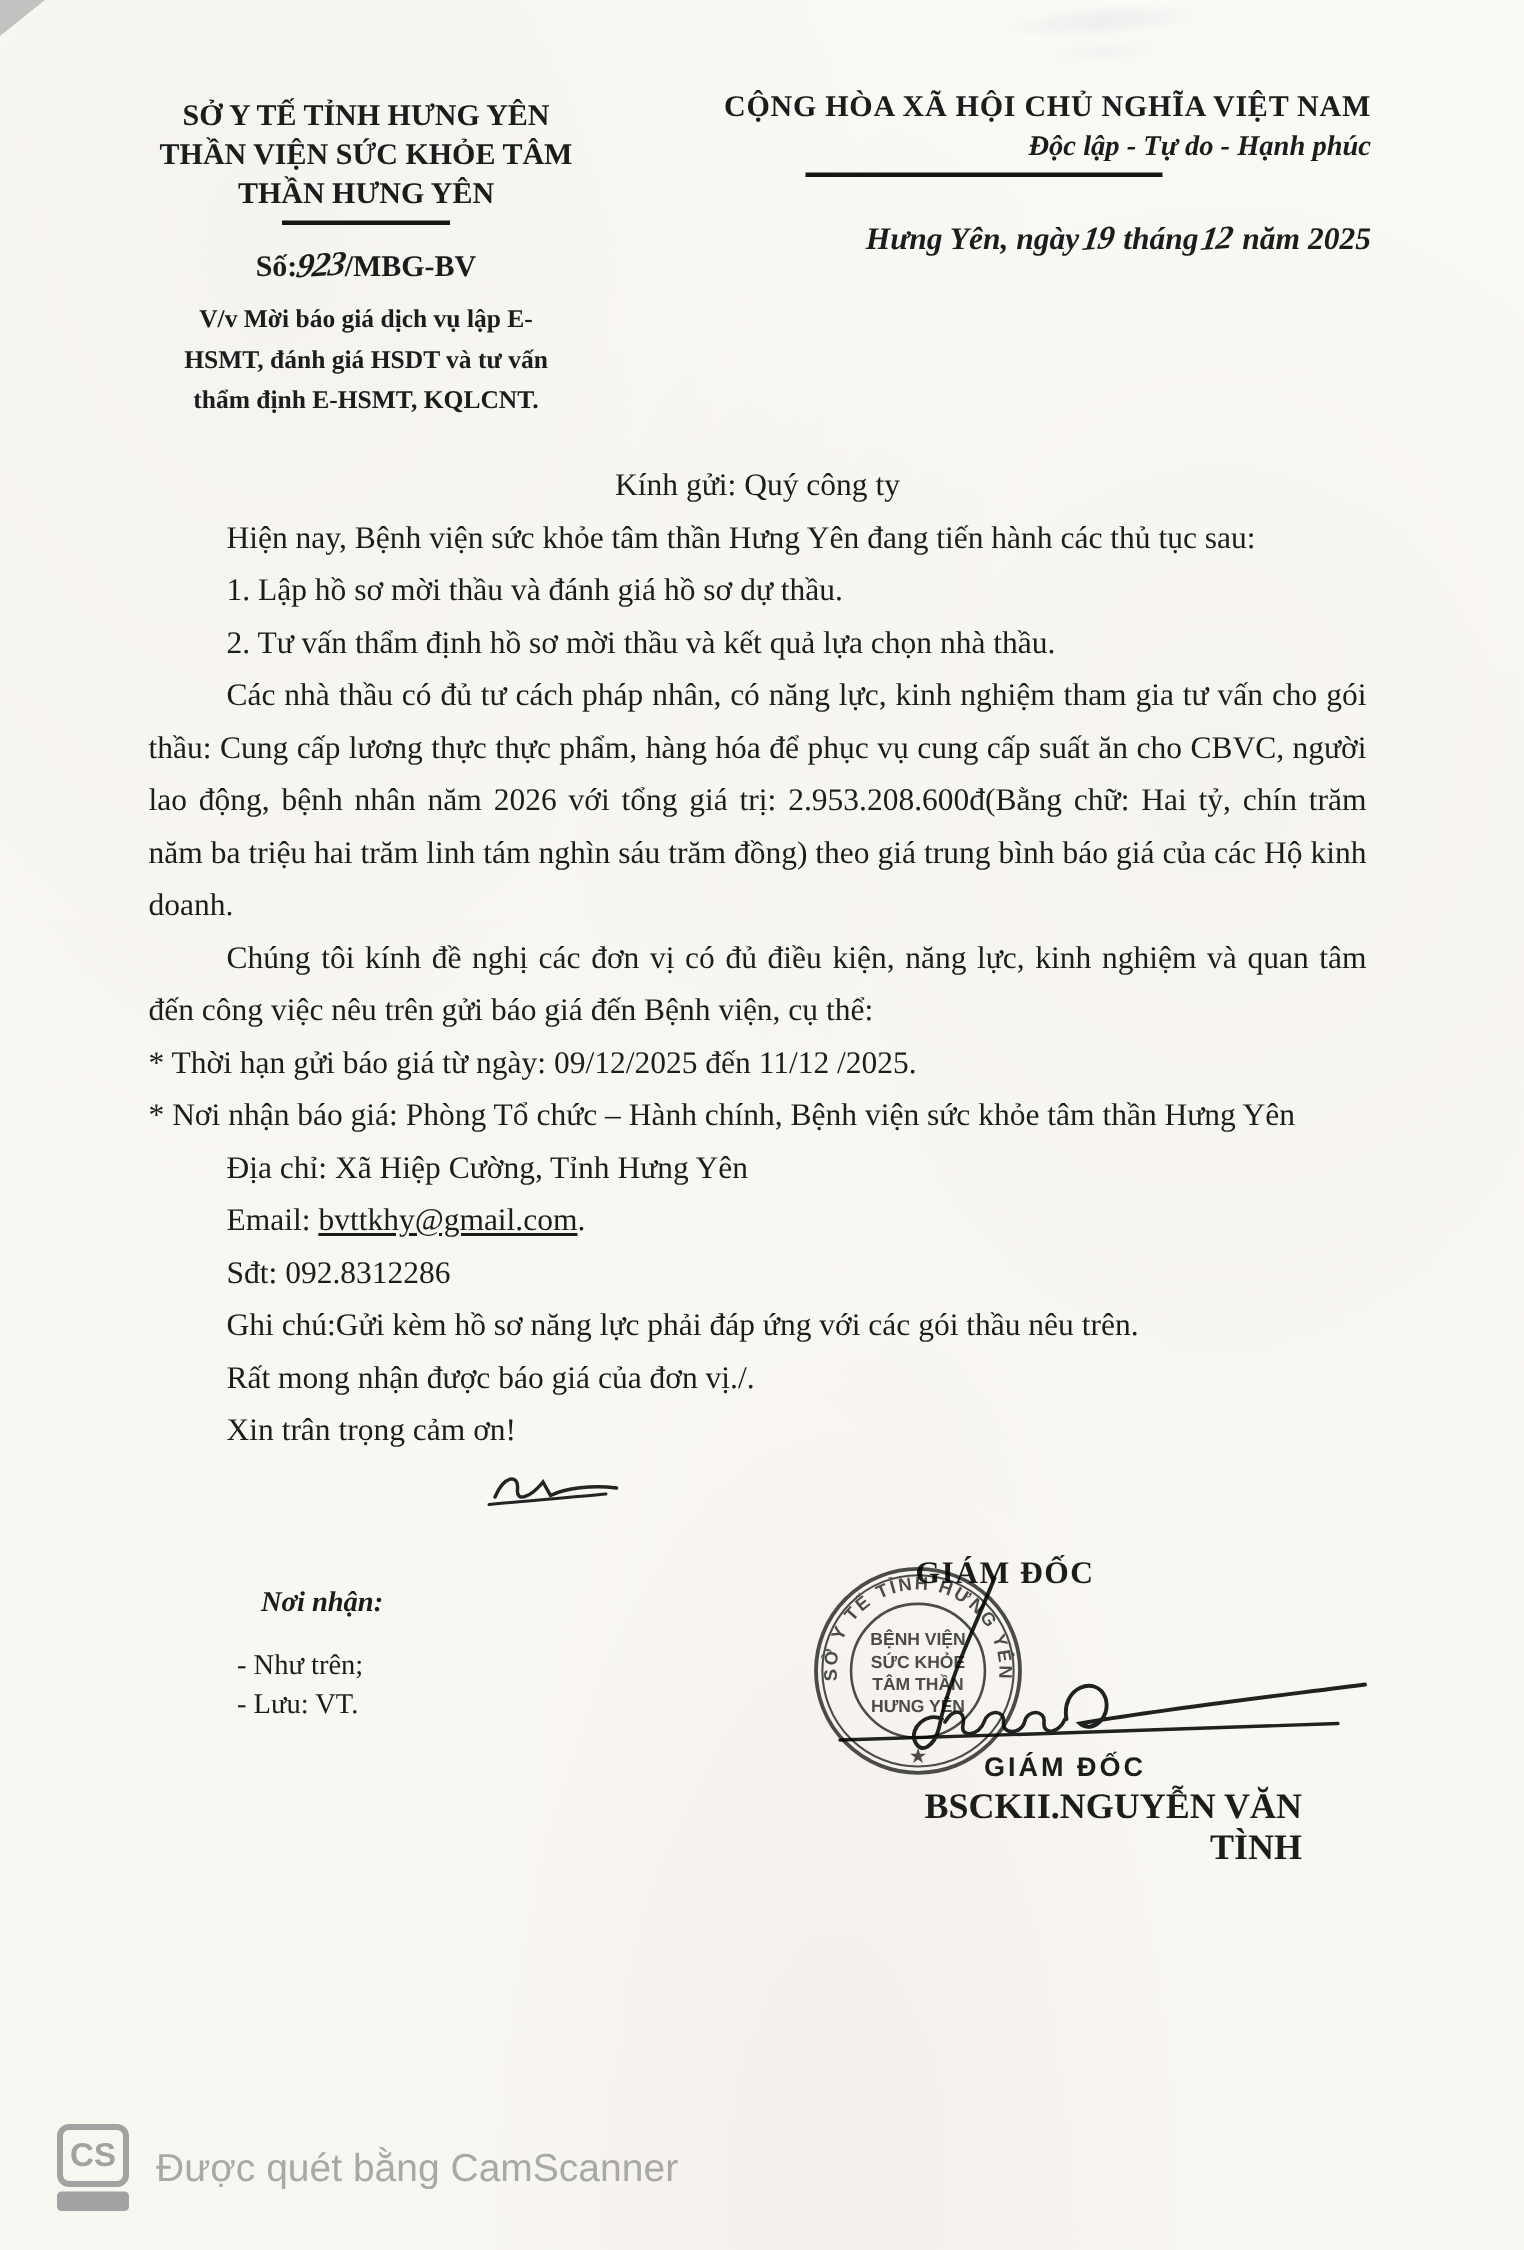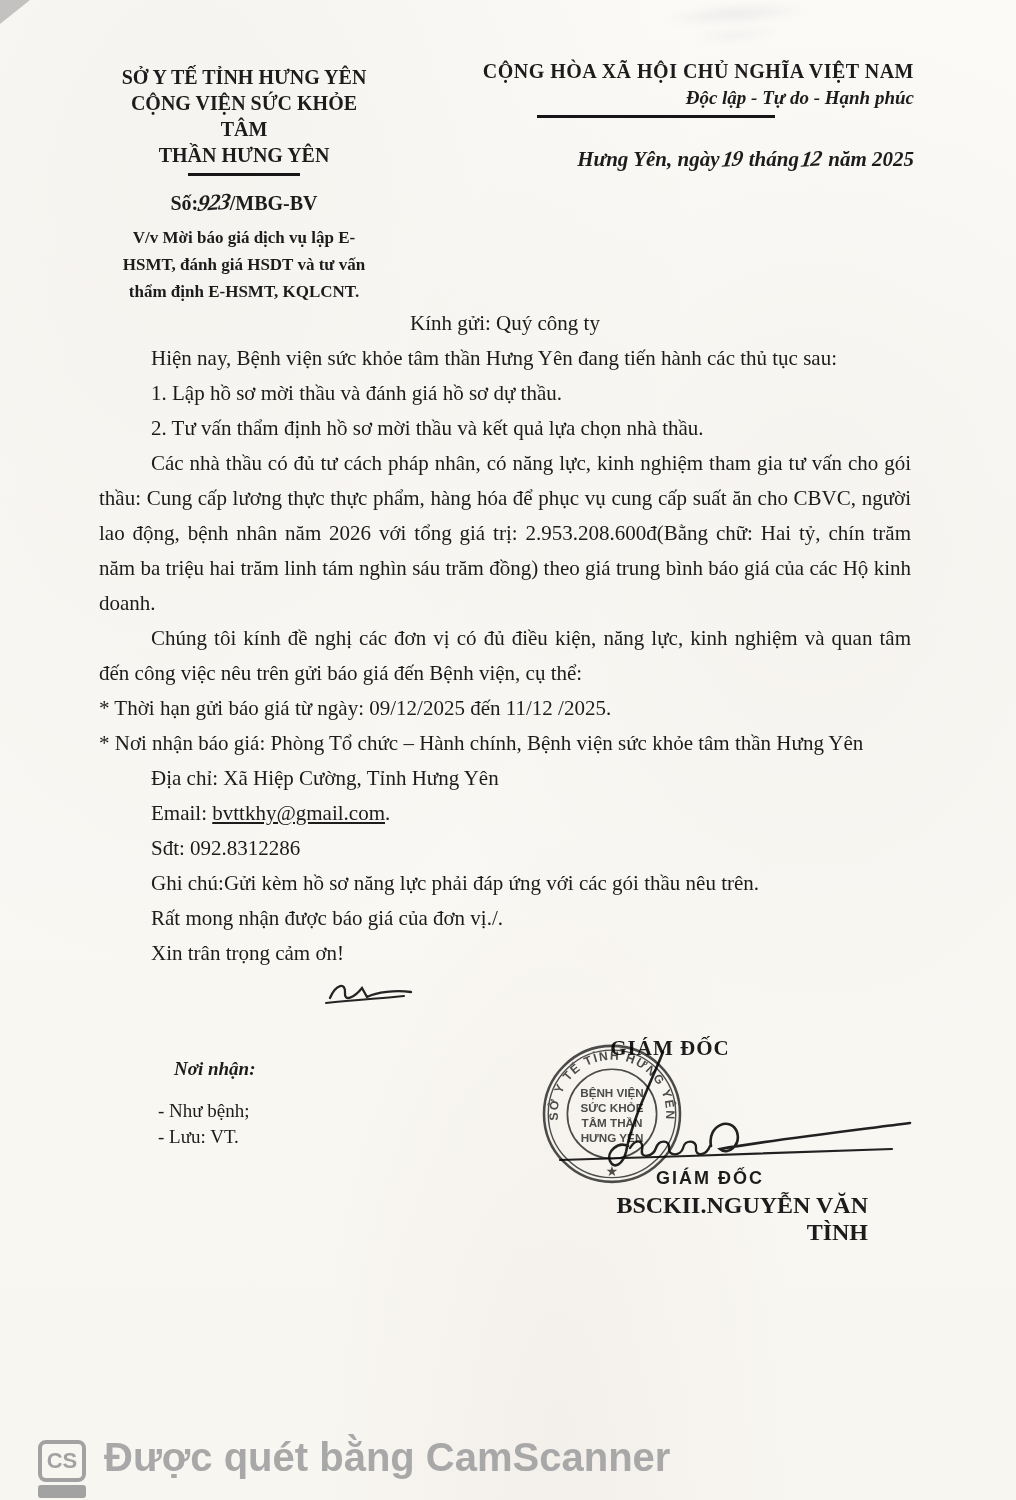--- a/index.html
+++ b/index.html
@@ -87,40 +87,40 @@
   .scribble-svg{position:absolute;left:322px;top:972px;z-index:3;}
 
   
   .watermark{
     position:absolute;left:38px;top:1416px;display:flex;align-items:center;gap:16px;
   }
   .cs-icon{width:50px;}
   .cs-box{
     width:40px;height:34px;border:4px solid #a2a2a2;border-radius:8px;
     display:flex;align-items:center;justify-content:center;
-    font-family:"Liberation Sans", sans-serif;font-weight:bold;font-size:22px;color:#a2a2a2;margin-top:24px;
+    font-family:"Liberation Sans", sans-serif;font-weight:bold;font-size:22px;color:#a2a2a2;
   }
   .cs-base{width:48px;height:13px;background:#a2a2a2;border-radius:3px;margin-top:3px;}
   .wm-text{
-    font-family:"Liberation Sans", sans-serif;font-size:40px;color:#a8a8a8;font-weight:700;
+    font-family:"Liberation Sans", sans-serif;font-size:26px;color:#a8a8a8;font-weight:400;
     letter-spacing:0;
   }
 </style>
 </head>
 <body>
 
 <div class="page">
 
   <div class="corner-mark"></div>
   <div class="smudge s1"></div>
   <div class="smudge s2"></div>
 
   <div class="hdr-left">
     <div>SỞ Y TẾ TỈNH HƯNG YÊN</div>
-    <div>CỘNG VIỆN SỨC KHỎE TÂM</div>
+    <div>THẦN VIỆN SỨC KHỎE TÂM</div>
     <div>THẦN HƯNG YÊN</div>
     <div class="rule"></div>
     <div class="ref-line">
       <span>Số:</span><span class="hand">923</span><span>/MBG-BV</span>
     </div>
     <div class="subject">
       <div>V/v Mời báo giá dịch vụ lập E-</div>
       <div>HSMT, đánh giá HSDT và tư vấn</div>
       <div>thẩm định E-HSMT, KQLCNT.</div>
     </div>
@@ -154,21 +154,21 @@
     <p class="ind">Xin trân trọng cảm ơn!</p>
   </div>
 
   <svg class="scribble-svg" width="110" height="40" viewBox="0 0 110 40">
     <path d="M8,26 c6,-14 16,-16 15,-5 c-1,9 9,5 17,-5 l5,9 c10,-5 28,-7 44,-5" fill="none" stroke="#242424" stroke-width="2.3" stroke-linecap="round"></path>
     <path d="M4,31 c30,-3 58,-5 78,-7" fill="none" stroke="#242424" stroke-width="2" stroke-linecap="round"></path>
   </svg>
 
   <div class="recipients">
     <p class="title">Nơi nhận:</p>
-    <p>- Như bệnh;</p>
+    <p>- Như trên;</p>
     <p>- Lưu: VT.</p>
   </div>
 
   <div class="sig-title-top">GIÁM ĐỐC</div>
 
   <div class="stamp-wrap">
     <svg width="170" height="170" viewBox="0 0 160 160">
       <circle cx="80" cy="78" r="64" fill="none" stroke="#3a3a3a" stroke-width="2.4"></circle>
       <circle cx="80" cy="78" r="60" fill="none" stroke="#3a3a3a" stroke-width="1.3"></circle>
       <circle cx="80" cy="78" r="42" fill="none" stroke="#3a3a3a" stroke-width="1.6"></circle>

